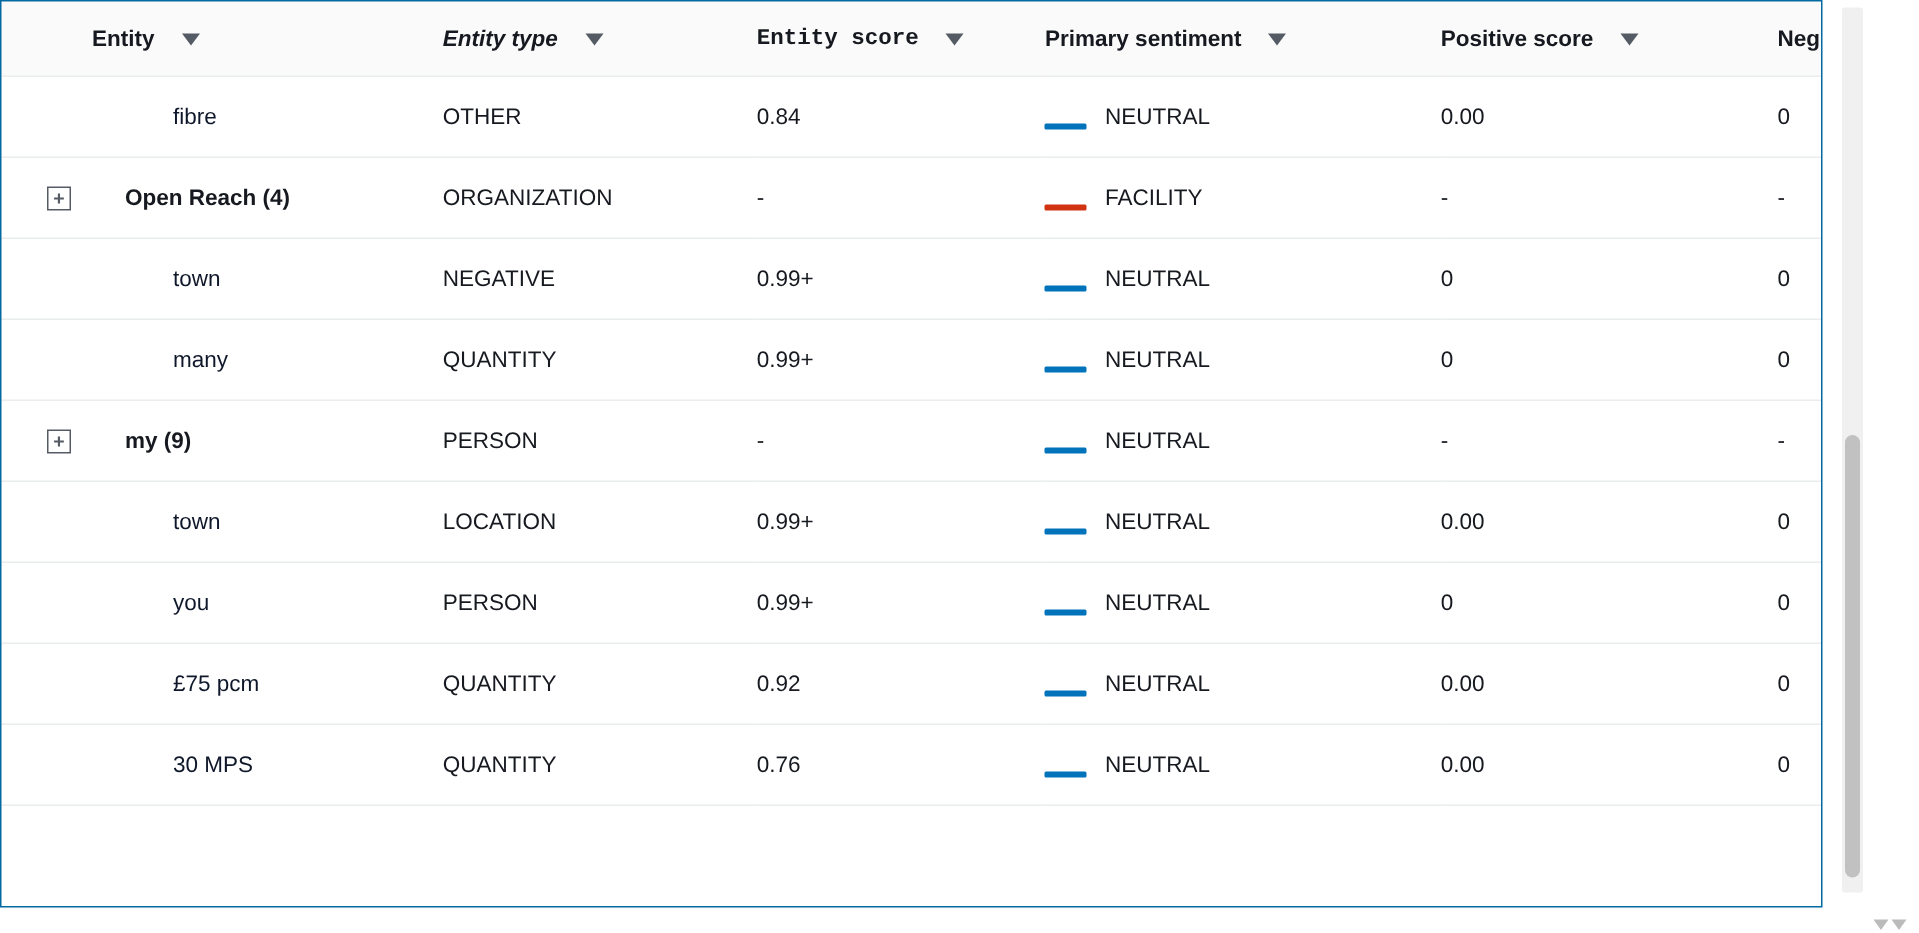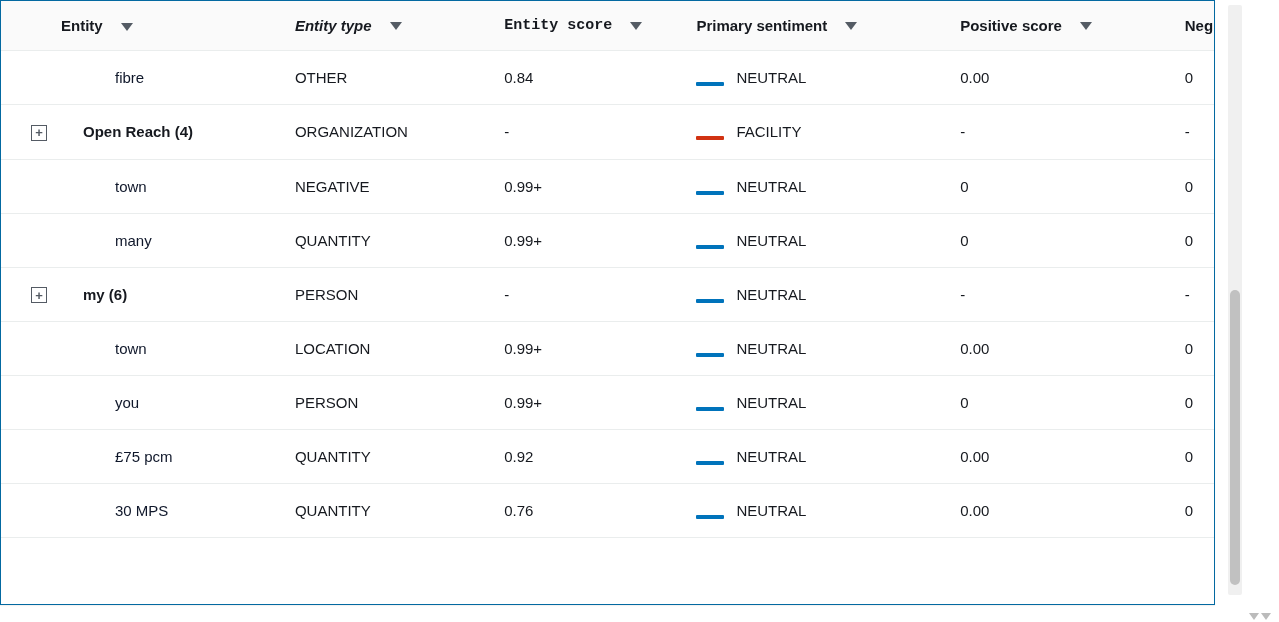--- a/index.html
+++ b/index.html
@@ -267,21 +267,21 @@
               <div class="sentiment-cell">
                 <span class="sentiment-bar sentiment-neutral"></span>
                 <span>NEUTRAL</span>
               </div>
             </td>
             <td>0</td>
             <td>0</td>
           </tr>
           <tr>
             <td><span class="expand-box">+</span></td>
-            <td class="cell-entity with-expand"><span style="padding-left: 0px; margin-left: -4px;"><span class="entity-text">my (6)</span></span></td>
+            <td class="cell-entity with-expand"><span style="padding-left: 0px; margin-left: -4px;"><span class="entity-text">my (9)</span></span></td>
             <td>PERSON</td>
             <td>-</td>
             <td>
               <div class="sentiment-cell">
                 <span class="sentiment-bar sentiment-neutral"></span>
                 <span>NEUTRAL</span>
               </div>
             </td>
             <td>-</td>
             <td>-</td>

